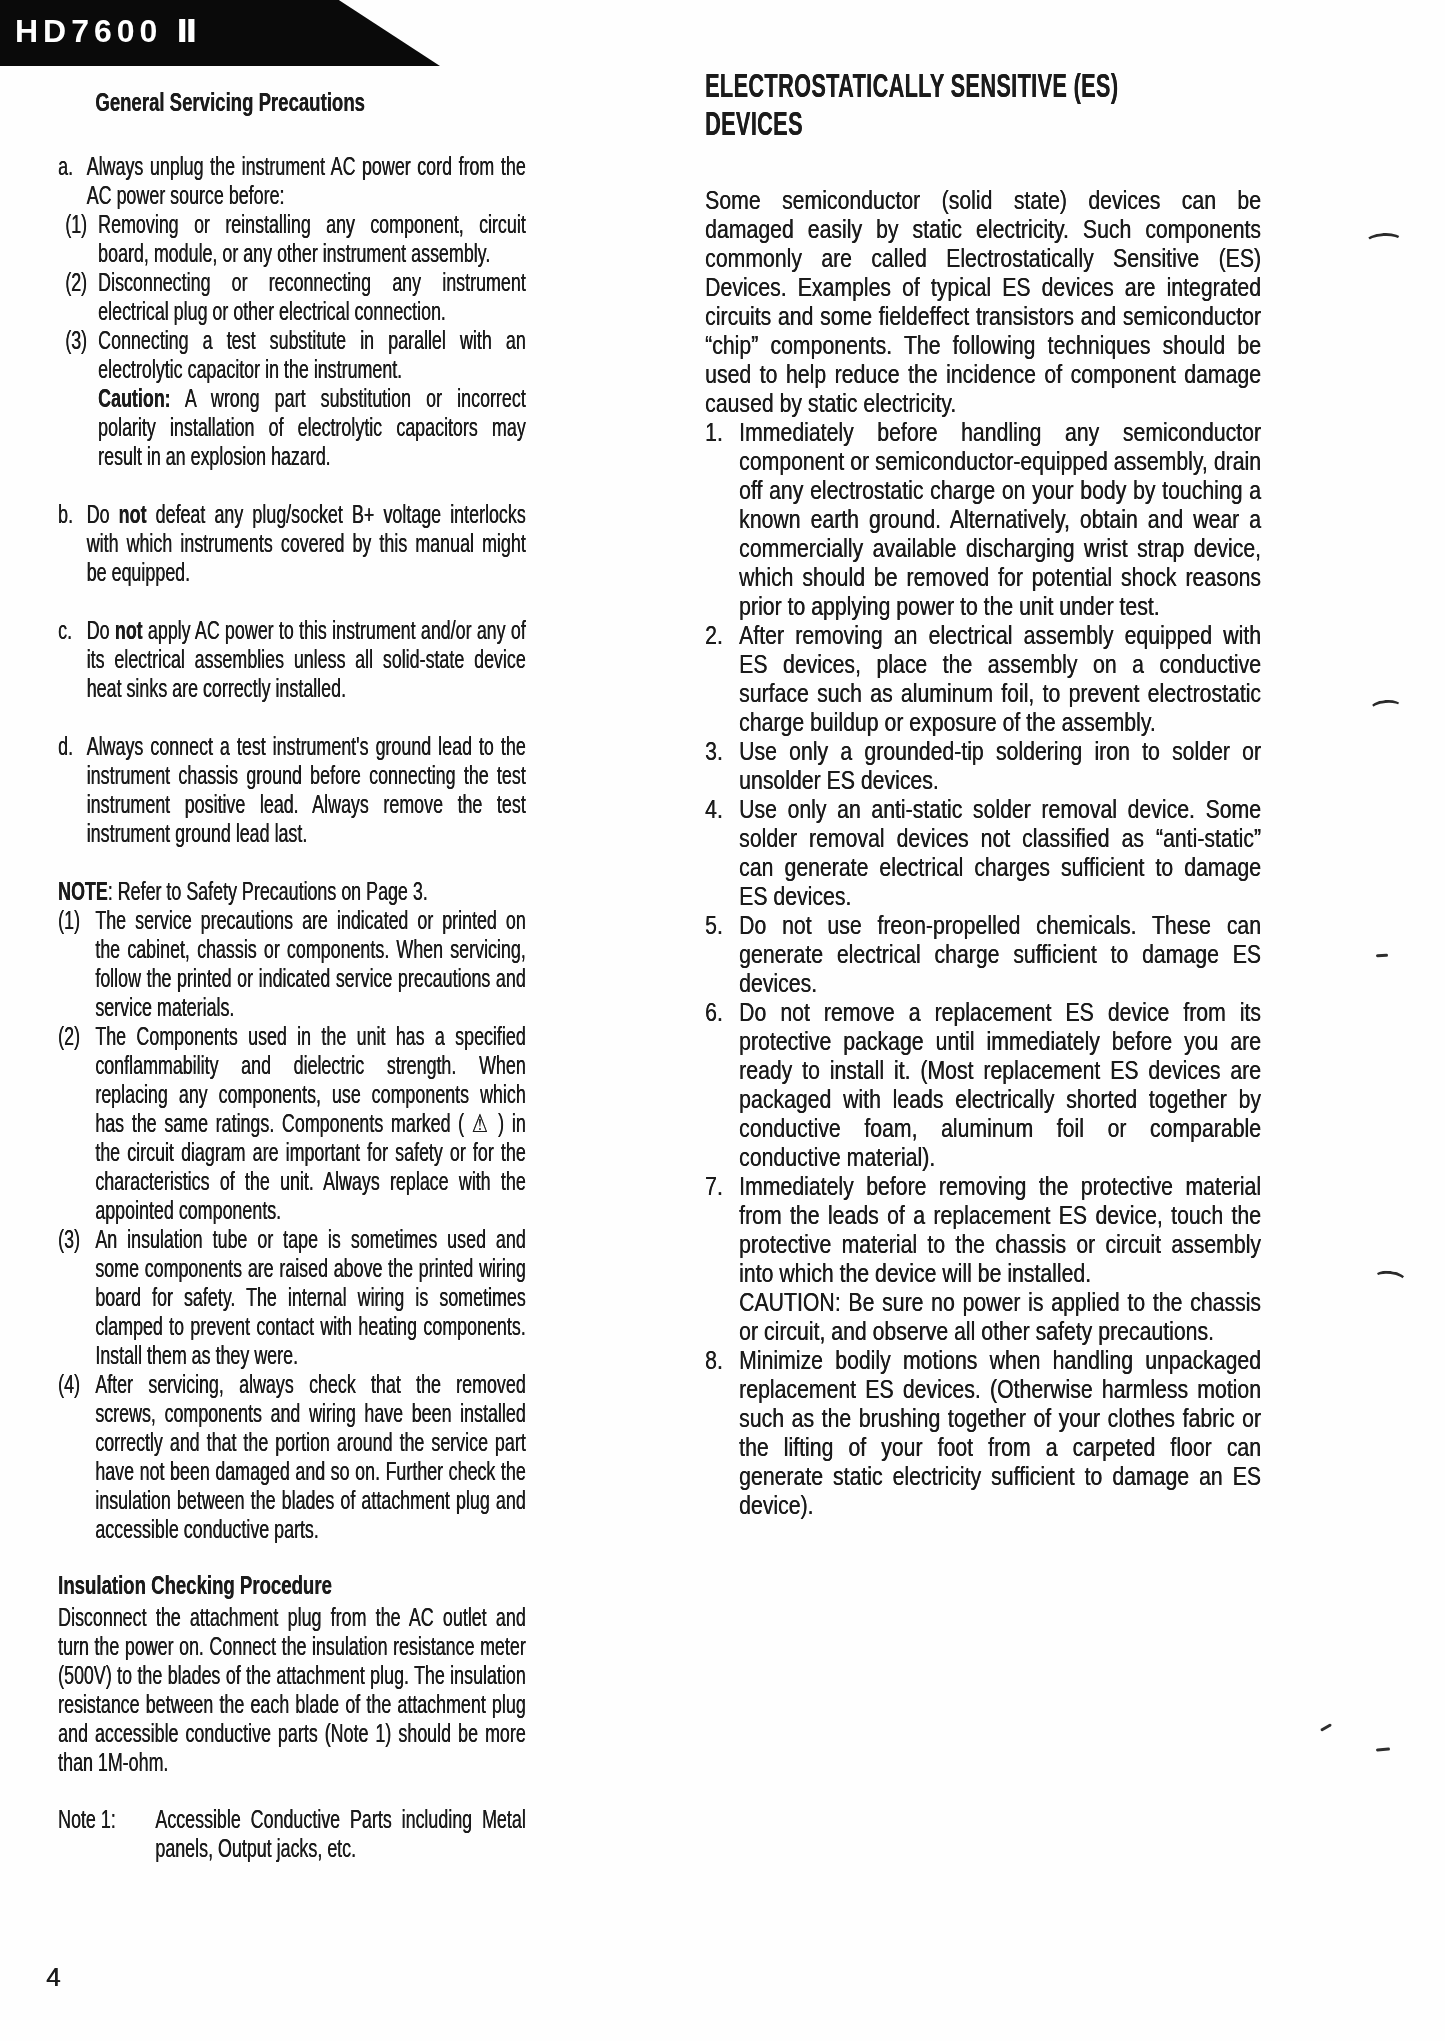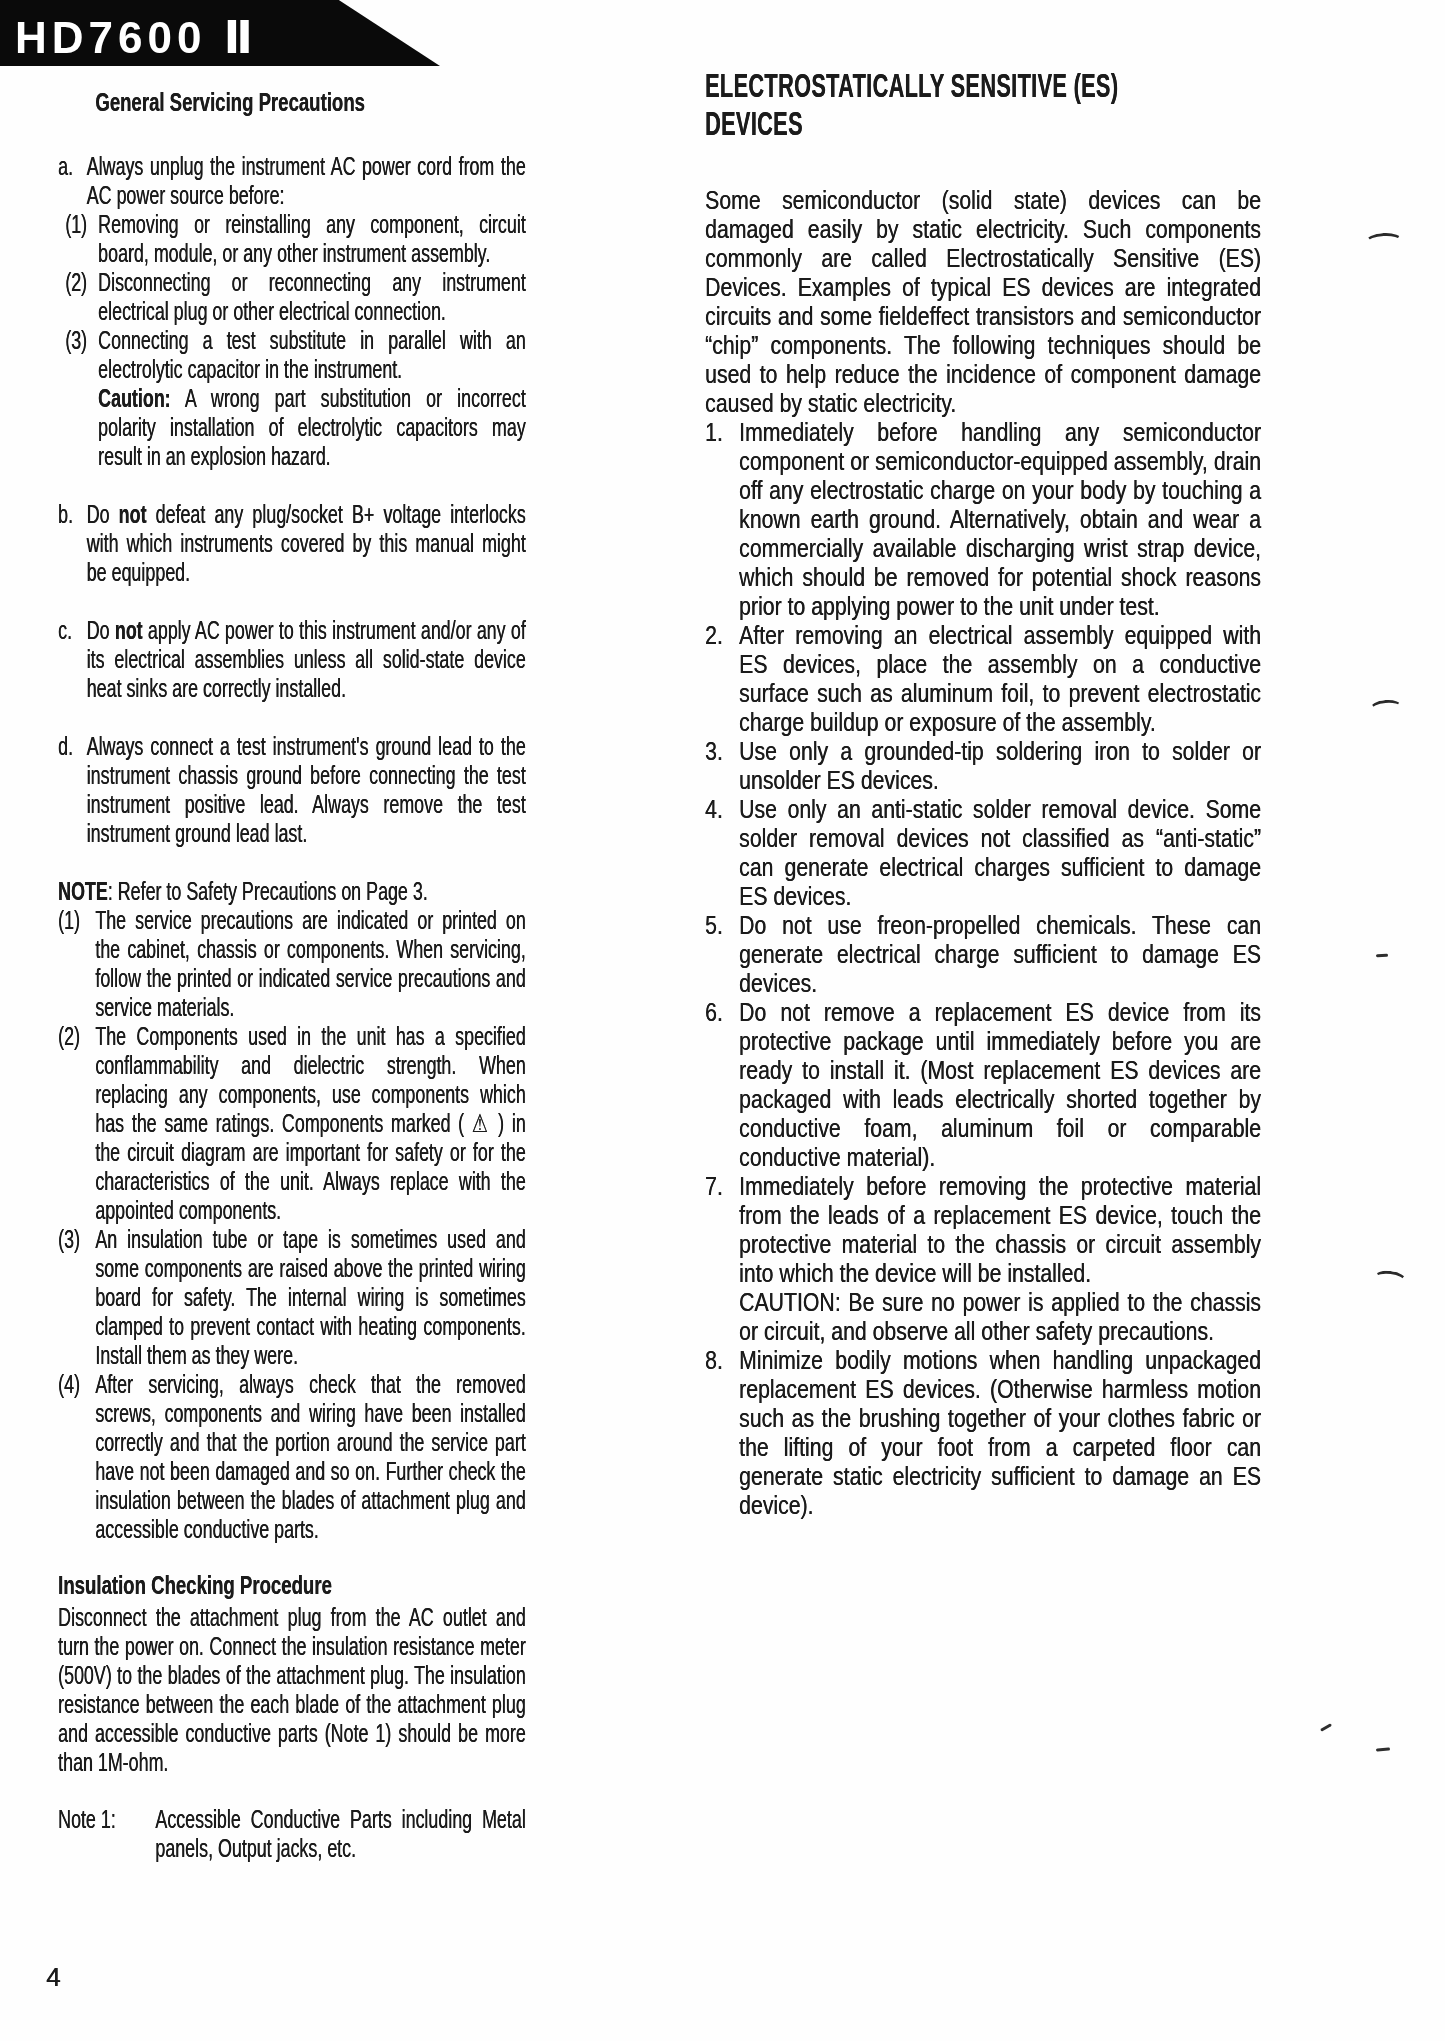--- a/index.html
+++ b/index.html
@@ -12,21 +12,21 @@
   .page { position:absolute; inset:0; background:#fefefe; }
 
   
   .badge {
     position:absolute; left:0; top:0; width:440px; height:66px;
     background:#0a0a0a;
     clip-path:polygon(0 0, 77% 0, 100% 100%, 0 100%);
   }
   .badge-text {
     position:absolute; left:15px; top:12px;
-    font-size:44px; font-weight:bold; color:#ffffff;
+    font-size:32px; font-weight:bold; color:#ffffff;
     letter-spacing:5px; white-space:nowrap;
   }
 
   
   .col {
     position:absolute; font-size:25px; line-height:29px;
     text-shadow:0.4px 0 0 currentColor;
   }
   #left-col  { left:58px;  top:88px;  width:654px; transform:scaleX(0.715); transform-origin:0 0; }
   #right-col { left:705px; top:186px; width:654px; transform:scaleX(0.85);  transform-origin:0 0; }

